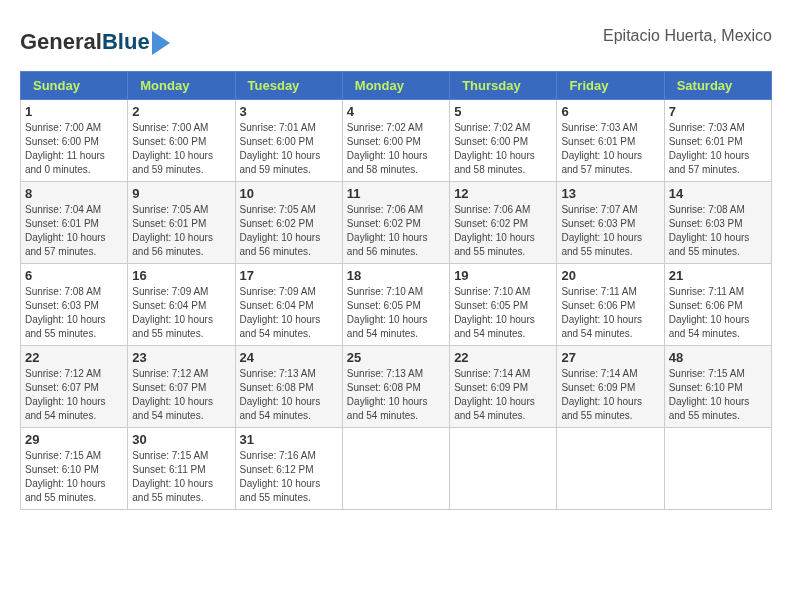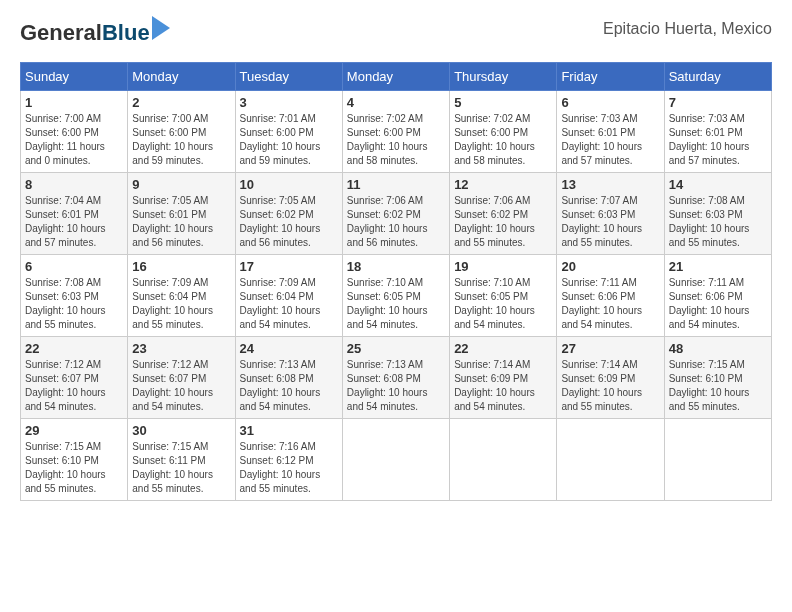--- a/index.html
+++ b/index.html
@@ -16,21 +16,22 @@
       align-items: flex-start;
       margin-bottom: 16px;
     }
     .logo {
       display: flex;
       flex-direction: column;
       align-items: flex-start;
     }
     .logo-text {
       display: flex;
-      align-items: flex-start;
+      align-items: flex-end;
+      margin-top: 9px;
     }
     .logo-general {
       font-size: 22px;
       font-weight: bold;
       color: #333;
     }
     .logo-blue {
       font-size: 22px;
       font-weight: bold;
       color: #0c4a6e;
@@ -48,33 +49,34 @@
       text-align: right;
     }
     .month-title {
       font-size: 36px;
       font-weight: bold;
       color: #333;
     }
     .location {
       font-size: 16px;
       color: #555;
+      margin-top: 7px;
     }
     .calendar {
       width: 100%;
       border-collapse: collapse;
       font-size: 11px;
     }
     .calendar th {
       background-color: #3a6abf;
-      color: #ffffff;
-      padding: 6px 4px;
+      color: #bef264;
+      padding: 6px 12px;
       text-align: left;
       font-size: 13px;
-      font-weight: normal;
+      font-weight: bold;
       border: 1px solid #5580cc;
     }
     .calendar td {
       border: 1px solid #ccc;
       vertical-align: top;
       padding: 4px;
       width: calc(100% / 7);
       min-height: 70px;
       background: #fff;
     }

